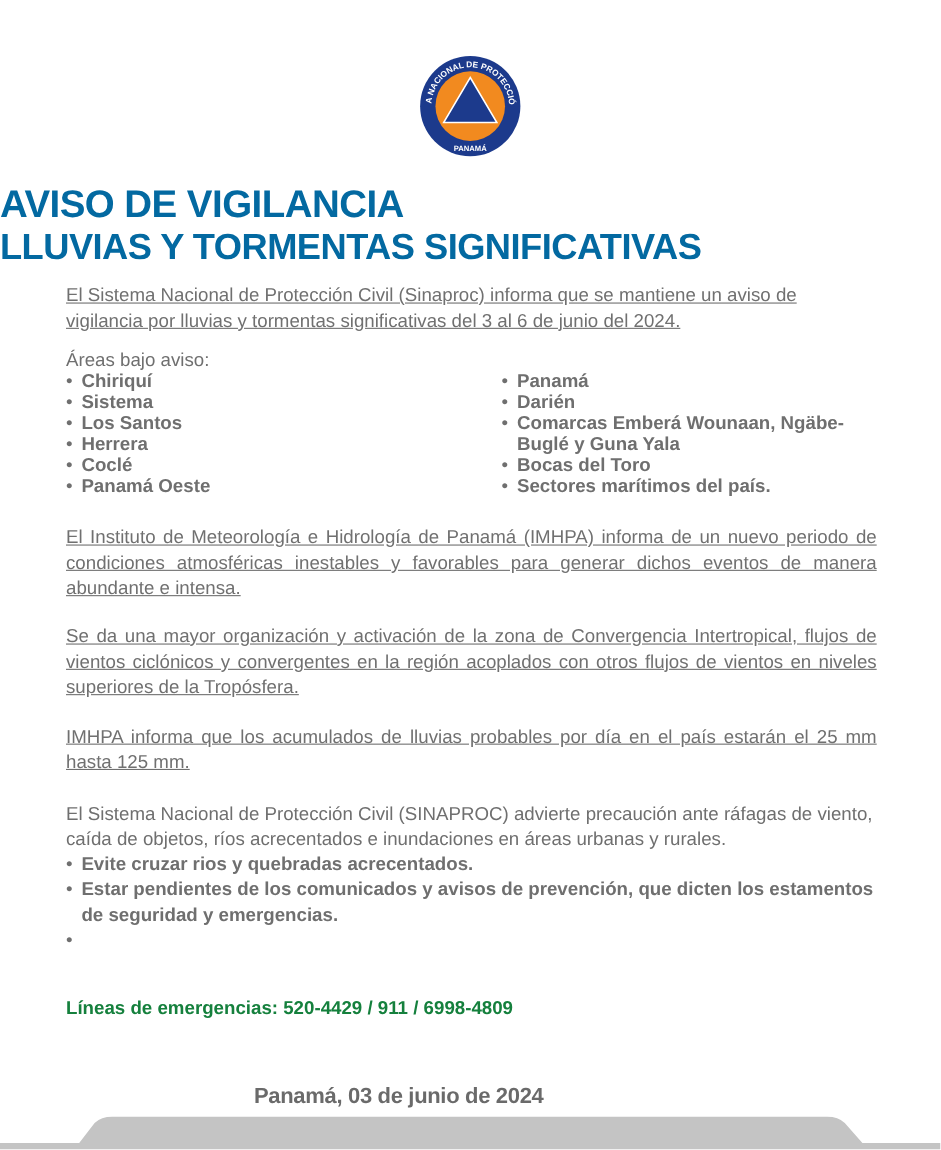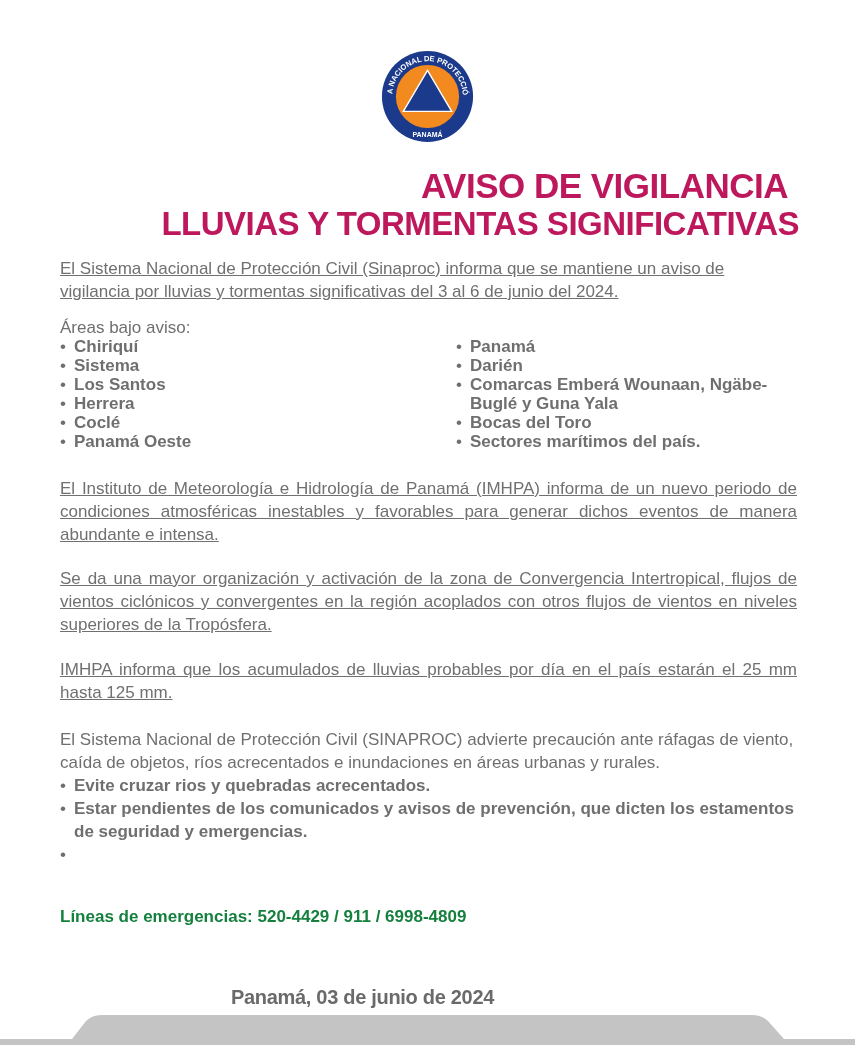--- a/index.html
+++ b/index.html
@@ -19,35 +19,34 @@
       position: absolute;
       left: 381px;
       top: 50px;
       width: 93px;
       height: 93px;
     }
     .title-block {
       position: absolute;
       left: 0;
       width: 788px;
-      text-align: right;
-      font-weight: bold;
-      color: #be185d;
+      text-align: left;
+      font-weight: bold;
+      color: #0369a1;
       letter-spacing: -0.5px;
     }
     .title-1 {
       top: 166px;
       font-size: 35px;
       line-height: 40px;
     }
     .title-2 {
       top: 204px;
       font-size: 33px;
       line-height: 40px;
-      padding-left: 11px;
     }
     .para {
       position: absolute;
       left: 60px;
       width: 737px;
       font-size: 17px;
       line-height: 23px;
       color: #707070;
       margin: 0;
       text-decoration: underline;

